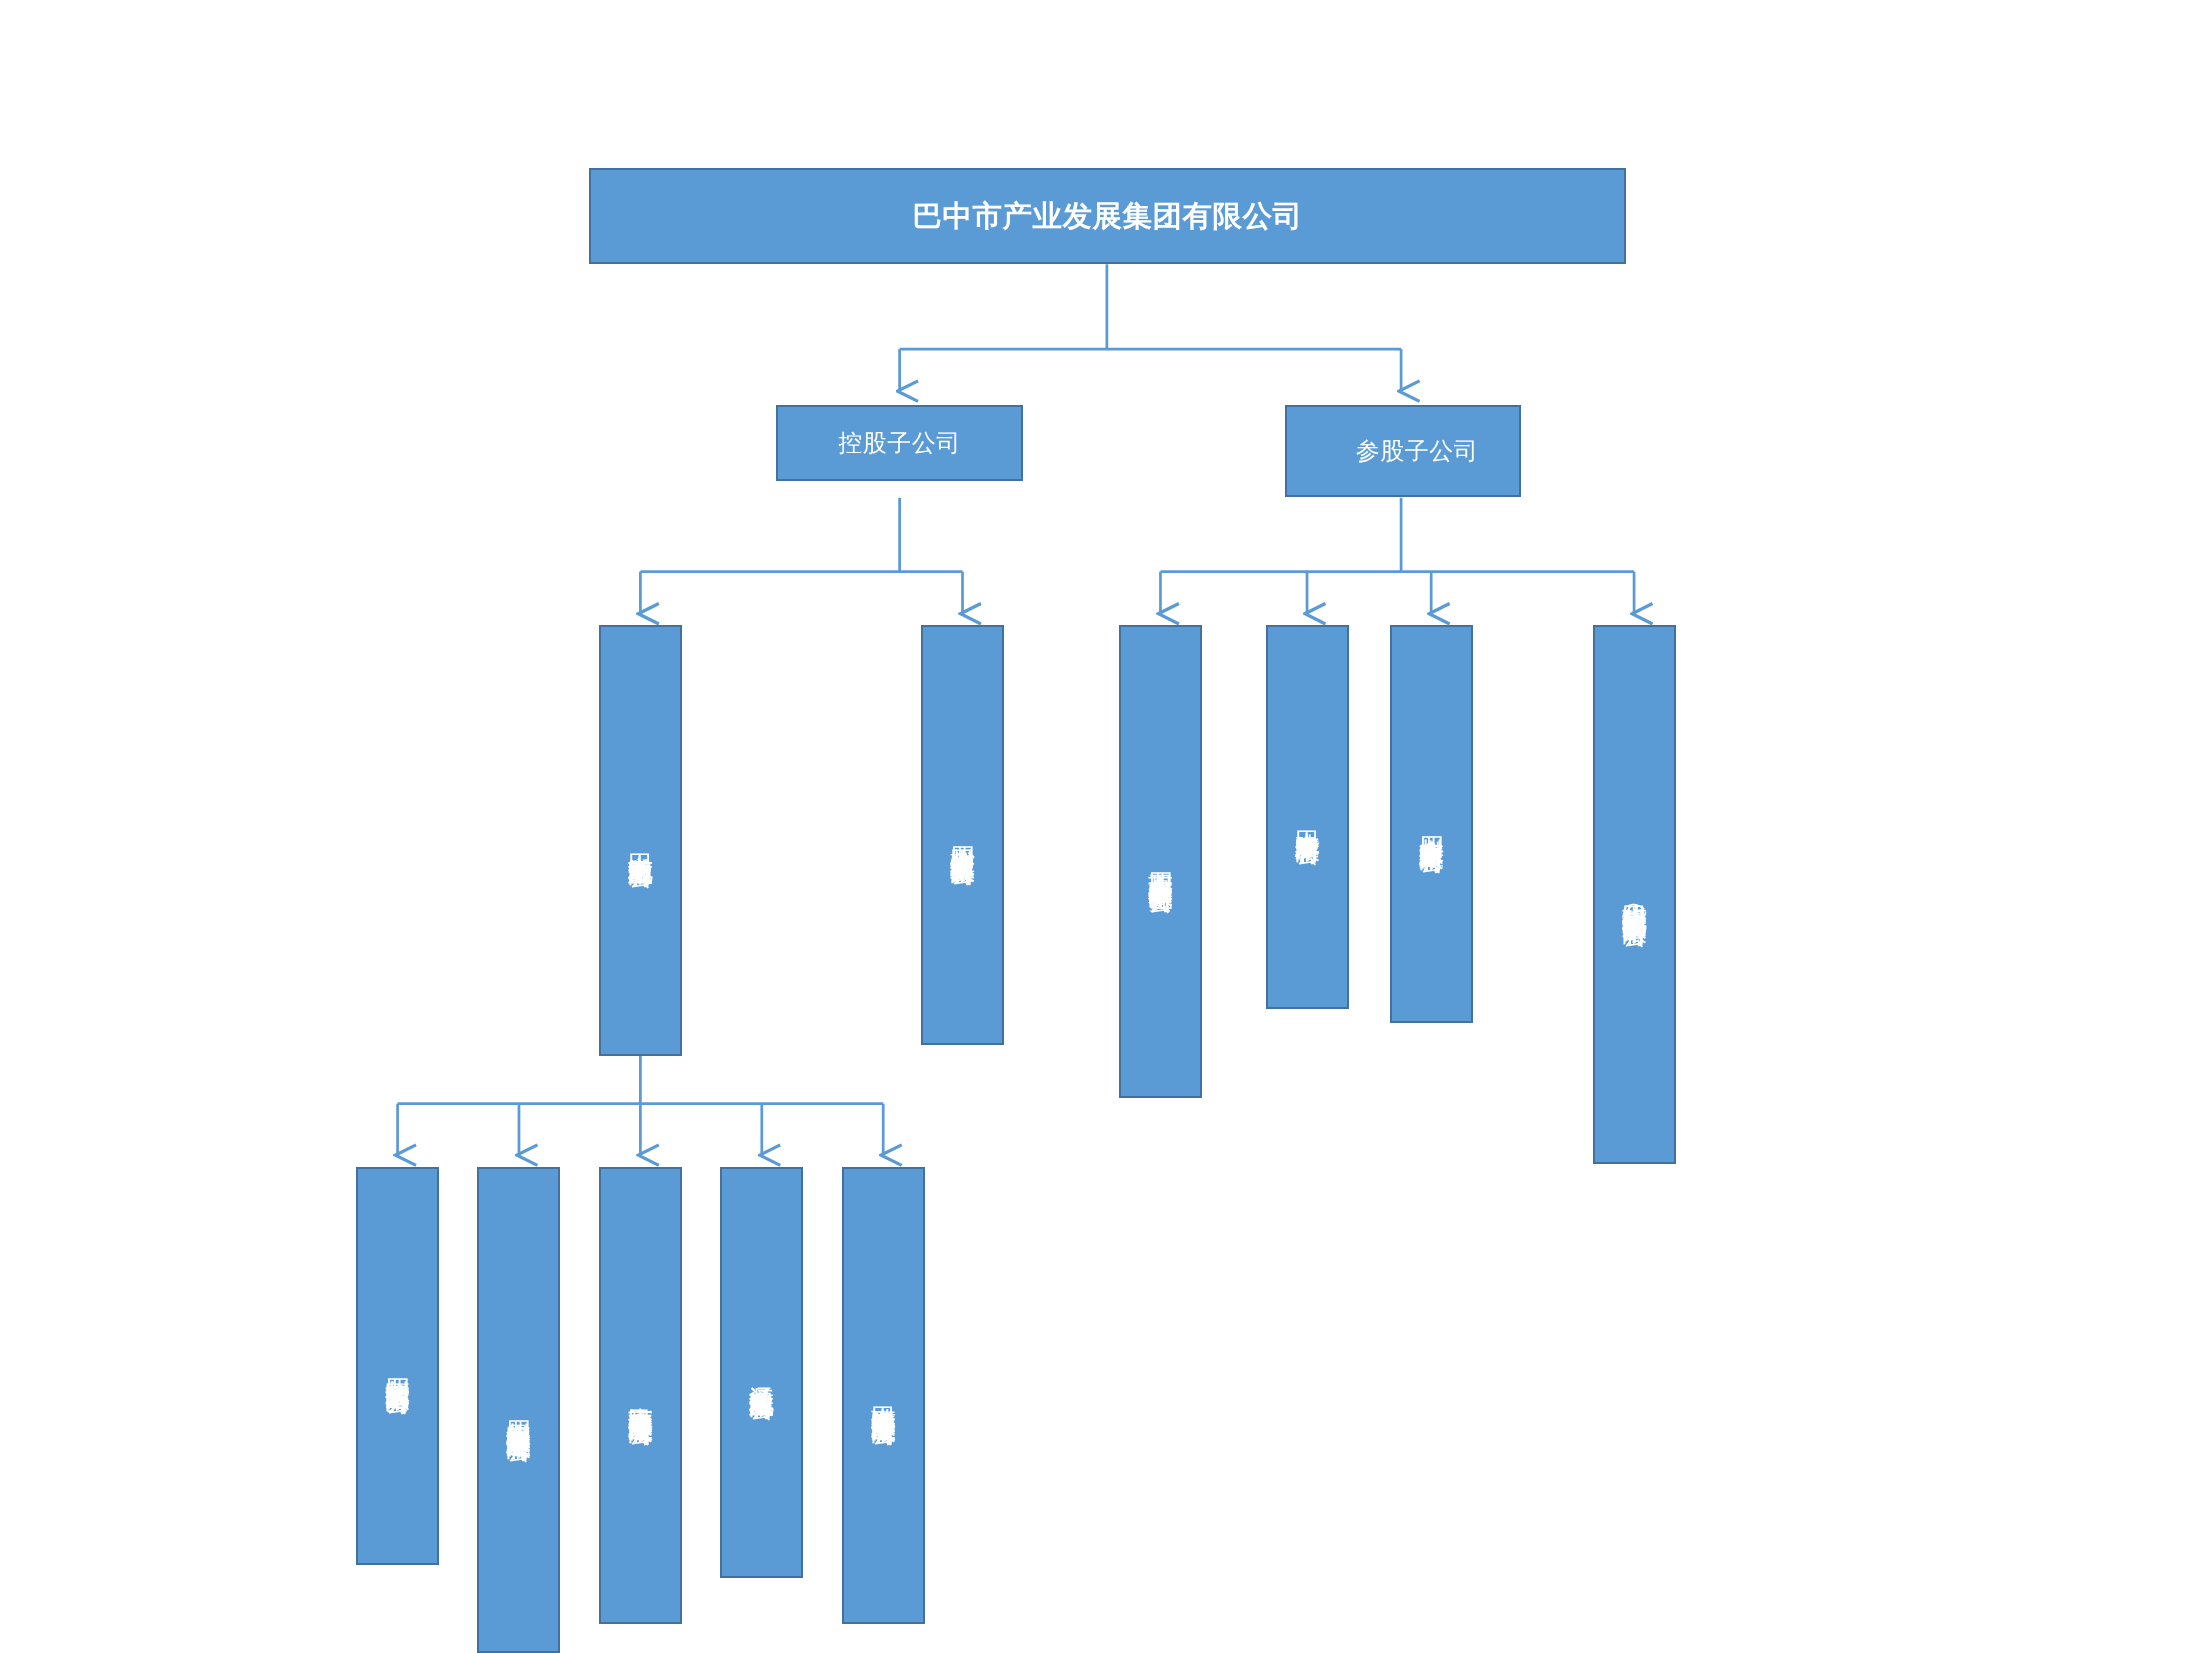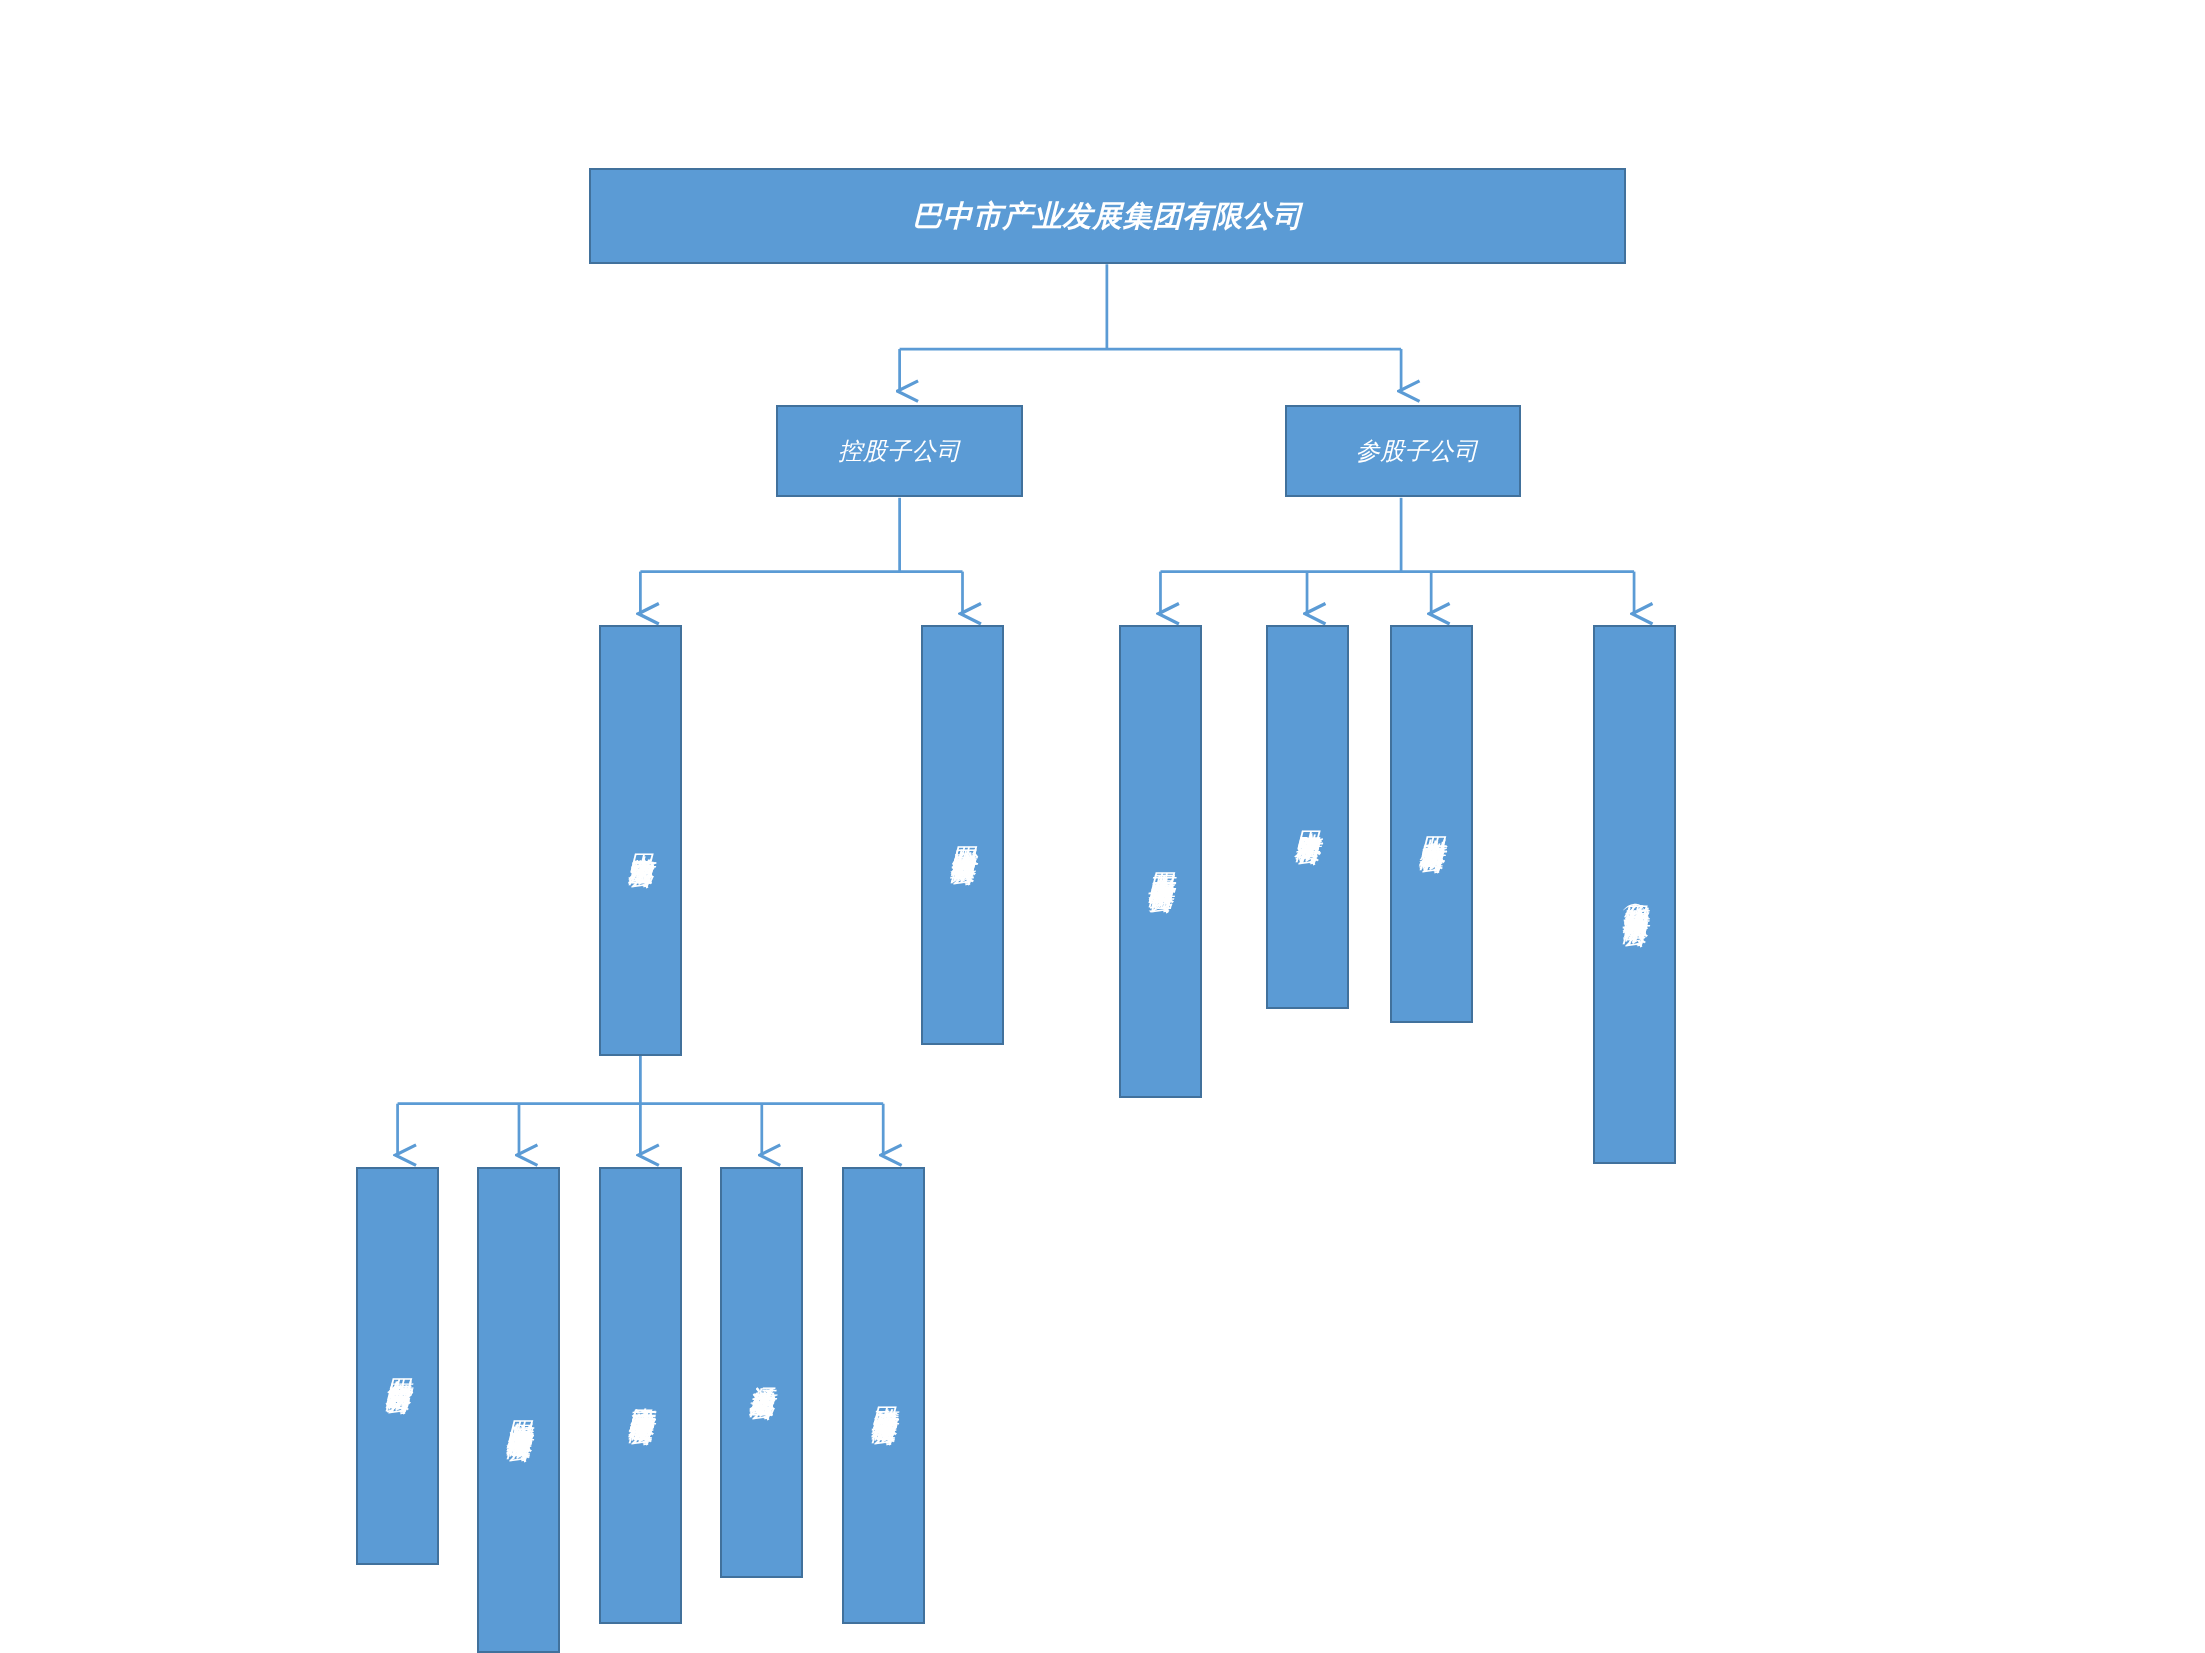--- a/index.html
+++ b/index.html
@@ -30,21 +30,20 @@
     position: absolute;
     background: #5B9BD5;
     border: 2.2px solid #41719C;
     box-sizing: border-box;
     display: flex;
     align-items: center;
     justify-content: center;
     color: #ffffff;
     text-align: center;
     line-height: 1.08;
-    font-style: italic;
   }
   .node.horiz {
     writing-mode: horizontal-tb;
   }
   .node.vert {
     writing-mode: vertical-rl;
     text-orientation: upright;
   }
   .node .label {
     display: block;
@@ -101,21 +100,21 @@
       <path d="M 1171 2018 L 1171 2112" marker-end="url(#arrow)"></path>
       <path d="M 1393 2018 L 1393 2112" marker-end="url(#arrow)"></path>
       <path d="M 1615 2018 L 1615 2112" marker-end="url(#arrow)"></path>
     </g>
   </svg>
 
   <div class="node horiz root" style="left:589px; top:168px; width:1037px; height:96px;">
     <span class="label">巴中市产业发展集团有限公司</span>
   </div>
 
-  <div class="node horiz tier2" style="left:776px; top:405px; width:247px; height:92px;">
+  <div class="node horiz tier2" style="left:776px; top:405px; width:247px; height:76px;">
     <span class="label">控股子公司</span>
   </div>
 
   <div class="node horiz tier2" style="left:1285px; top:405px; width:236px; height:92px;padding-left:28px;">
     <span class="label">参股子公司</span>
   </div>
 
   <div class="node vert tier3" style="left:599px; top:625px; width:83px; height:431px;">
     <span class="label">巴中市道地药业有限公司</span>
   </div>

